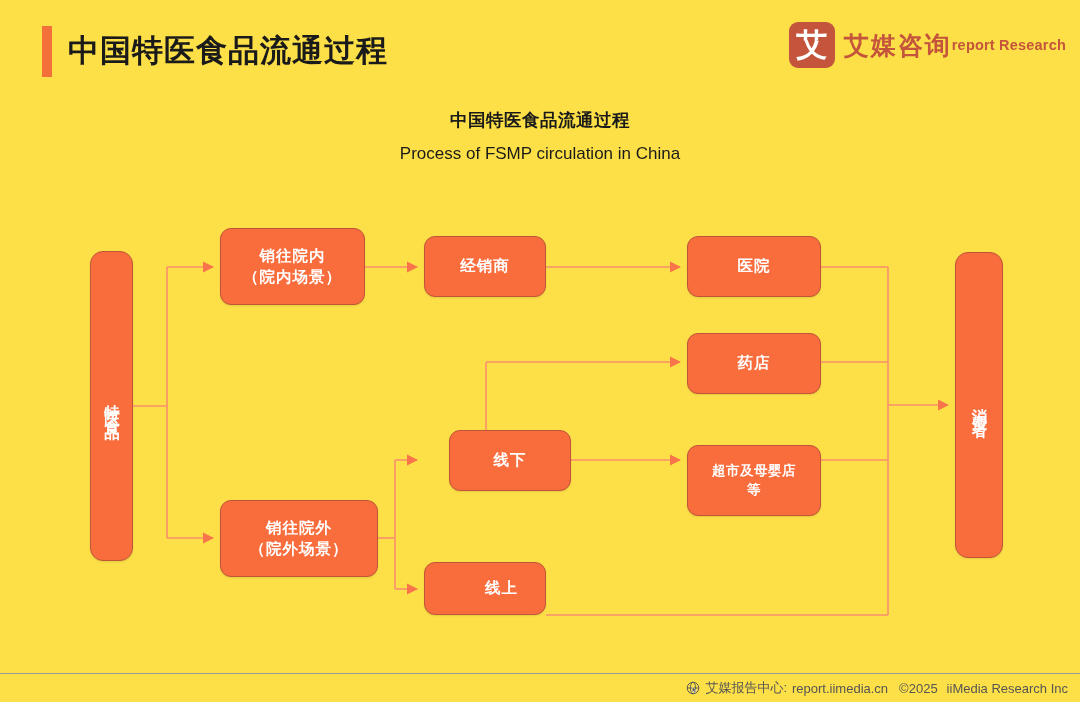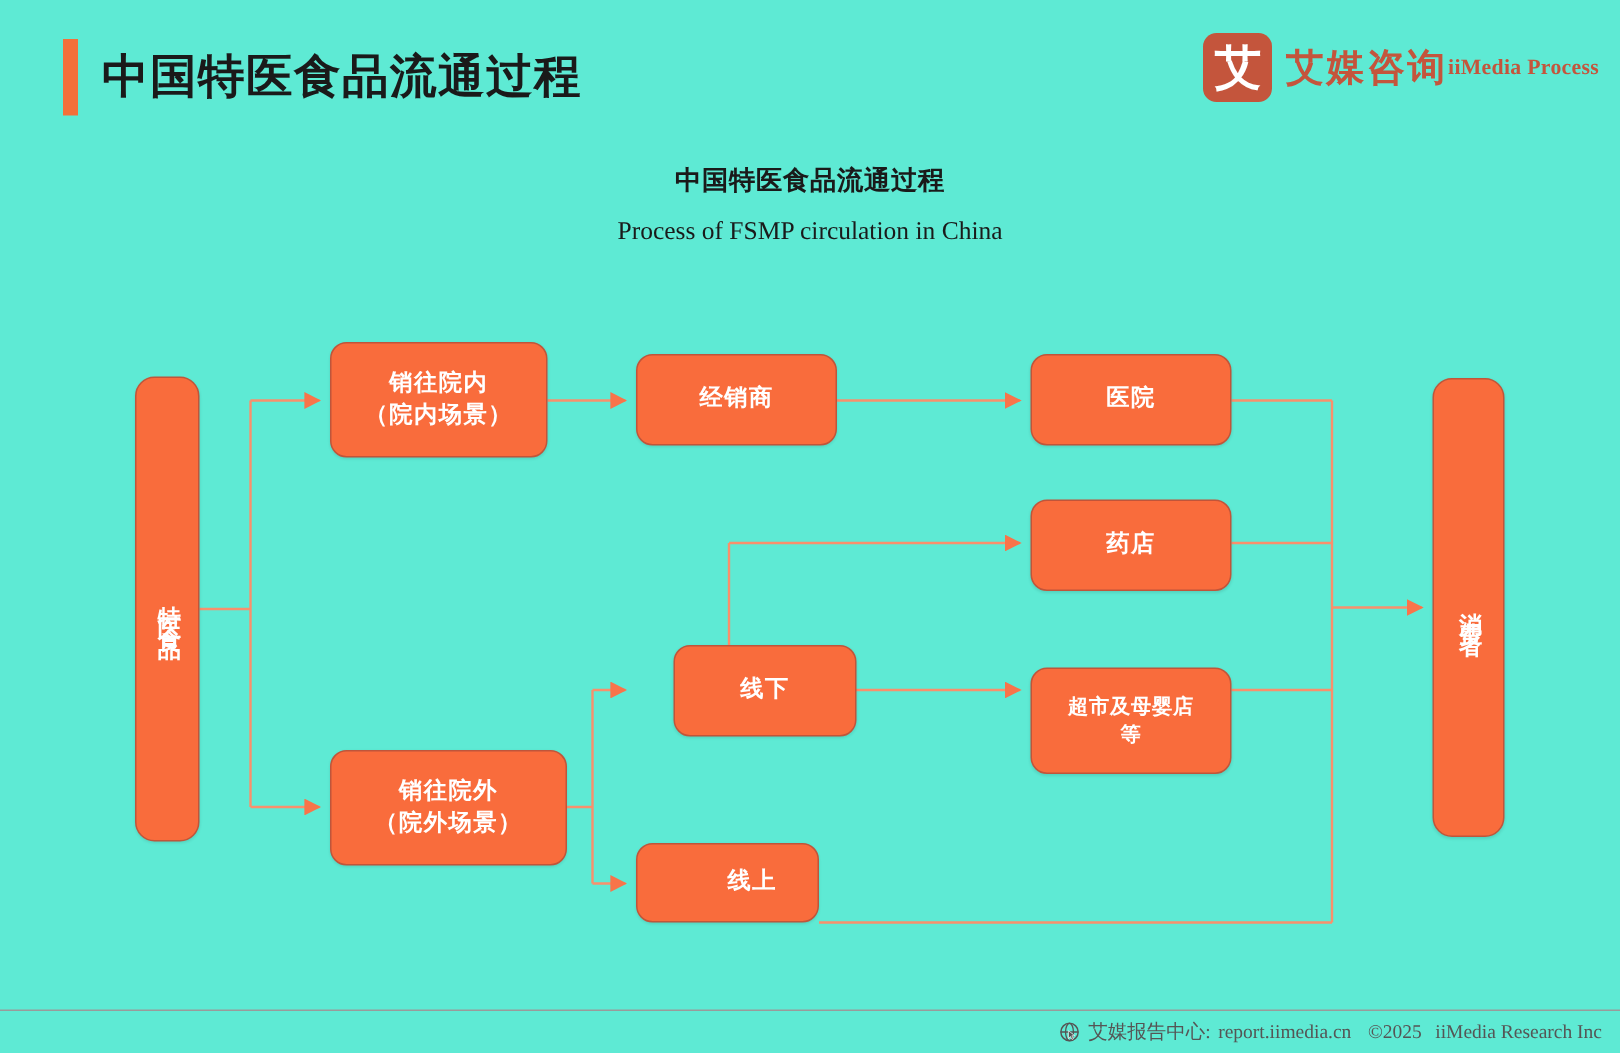--- a/index.html
+++ b/index.html
@@ -8,22 +8,21 @@
     width: 1080px;
     height: 702px;
     background: #ffffff;
     font-family: "Liberation Sans", "DejaVu Sans", sans-serif;
     overflow: hidden;
   }
   #page {
     position: relative;
     width: 1080px;
     height: 702px;
-    background: #5eead4;
-    font-family: Liberation Serif, serif;
+    background: #fde047;
   }
 
   
   #header-accent-bar {
     position: absolute;
     left: 42px; top: 26px;
     width: 10px; height: 51px;
     background: #f4703a;
   }
   #page-title {
@@ -151,21 +150,21 @@
 
 <div id="page">
 
   <div id="header-accent-bar"></div>
   <div id="page-title">中国特医食品流通过程</div>
 
   <div id="logo">
     <div id="logo-mark">艾</div>
     <div id="logo-text">
       <div id="logo-cn">艾媒咨询</div>
-      <div id="logo-en">iiMedia Process</div>
+      <div id="logo-en">report Research</div>
     </div>
   </div>
 
   <div id="chart-title-cn">中国特医食品流通过程</div>
   <div id="chart-title-en">Process of FSMP circulation in China</div>
 
   <svg id="flow-canvas" viewBox="0 0 1080 702" xmlns="http://www.w3.org/2000/svg">
     <defs>
       <marker id="arrow" viewBox="0 0 10 10" refX="9" refY="5" markerWidth="7" markerHeight="7" orient="auto-start-reverse">
         <path d="M 0 0 L 10 5 L 0 10 z" fill="#f8744a"></path>
@@ -201,21 +200,21 @@
       <path d="M 888 267 L 888 615"></path>
       <path d="M 888 405 L 948 405" marker-end="url(#arrow)"></path>
     </g>
   </svg>
 
   <div class="node vertical" style="left:90px; top:251px; width:43px; height:310px;">特医食品</div>
 
   <div class="node" style="left:220px; top:228px; width:145px; height:77px; white-space:pre-line;">销往院内
 （院内场景）</div>
 
-  <div class="node" style="left:424px; top:236px; width:134px; height:61px;">经销商</div>
+  <div class="node" style="left:424px; top:236px; width:122px; height:61px;">经销商</div>
 
   <div class="node" style="left:687px; top:236px; width:134px; height:61px;">医院</div>
 
   <div class="node" style="left:687px; top:333px; width:134px; height:61px;">药店</div>
 
   <div class="node" style="left:424px; top:430px; width:122px; height:61px;margin-left:25px;">线下</div>
 
   <div class="node small-text" style="left:687px; top:425px; width:134px; height:71px; white-space:pre-line;margin-top:20px;">超市及母婴店
 等</div>
 

